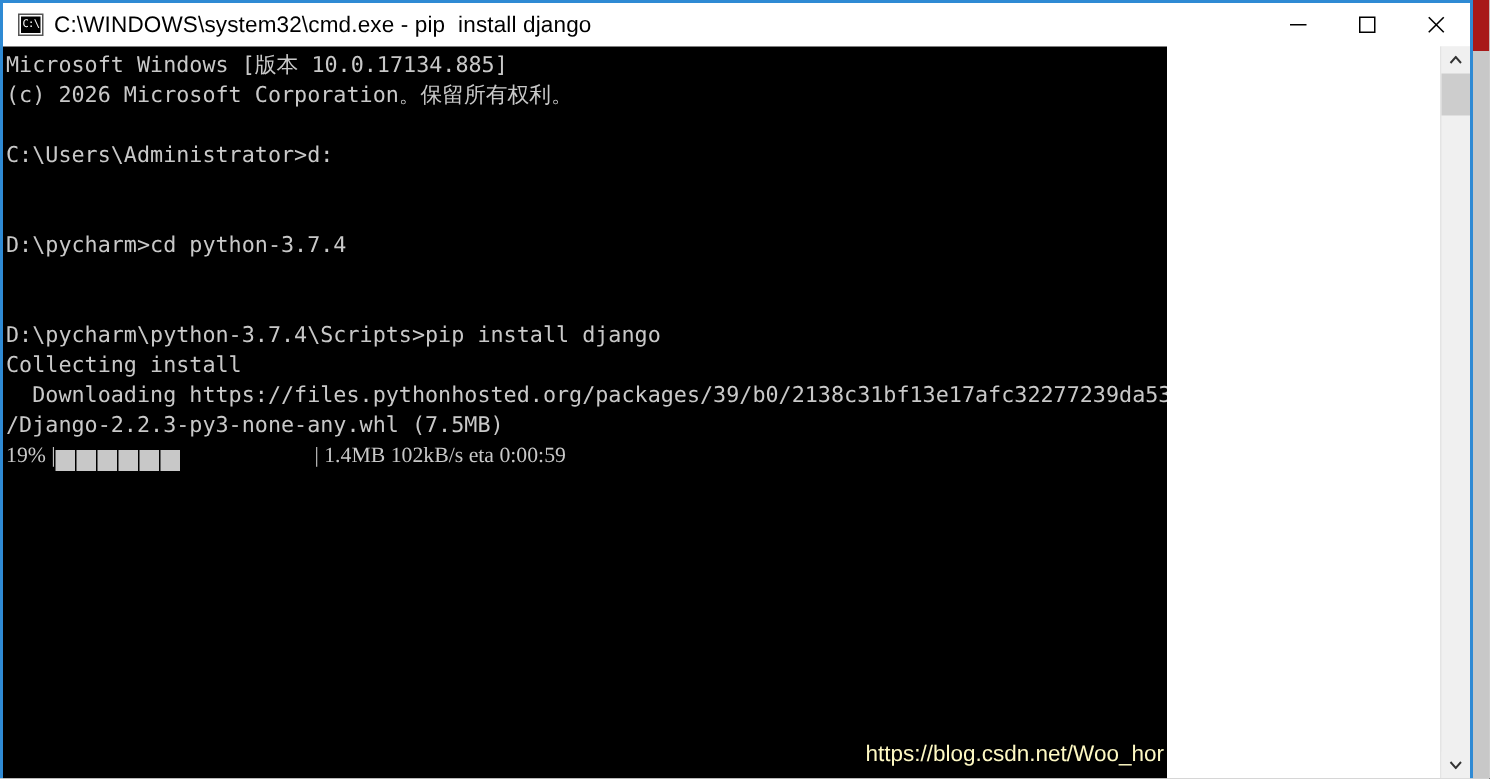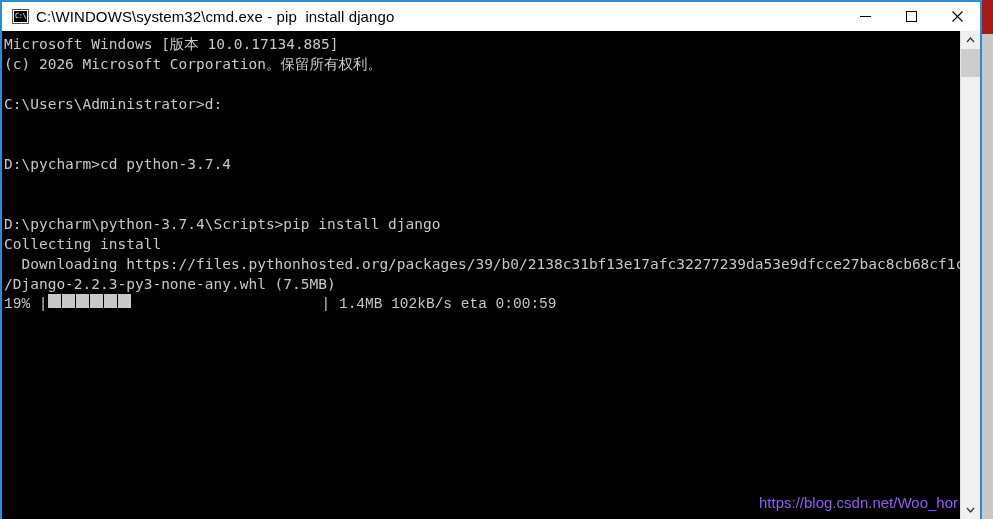--- a/index.html
+++ b/index.html
@@ -110,49 +110,49 @@
     font-size: 12px;
     background: transparent;
   }
   .win-btn svg { display: block; }
 
   
   .console {
     position: absolute;
     left: 0px;
     top: 29px;
-    width: 958px;
+    width: 776px;
     bottom: 0px;
     background: #000000;
     overflow: hidden;
   }
   .console-inner {
     padding: 3px 0 0 2px;
   }
   .line {
     font-family: "DejaVu Sans Mono", monospace;
     font-size: 14.5px;
     line-height: 20px;
     color: #c8c8c8;
     white-space: pre;
     letter-spacing: 0px;
     height: 20px;
   }
   .line.blank { color: transparent; }
 
   
   .progress-line {
-    font-family: Liberation Mono, monospace;
+    font-family: Liberation Serif, serif;
     font-size: 14.5px;
     line-height: 20px;
     height: 20px;
     color: #c8c8c8;
     white-space: pre;
     display: flex;
-    align-items: flex-start;
+    align-items: flex-end;
   }
   .pb-pct { white-space: pre; }
   .pb-blocks {
     display: inline-flex;
     align-items: center;
     height: 14px;
   }
   .pb-block {
     width: 13px;
     height: 14px;
@@ -161,21 +161,21 @@
   }
   .pb-tail { white-space: pre; margin-left: 16px; }
 
   
   .watermark {
     position: absolute;
     right: 2px;
     bottom: 8px;
     font-family: "Liberation Sans", sans-serif;
     font-size: 15px;
-    color: #8b5cf6;
+    color: #fef9c3;
     white-space: pre;
   }
 
   
   .scrollbar {
     position: absolute;
     right: 0px;
     top: 29px;
     width: 20px;
     bottom: 0px;

